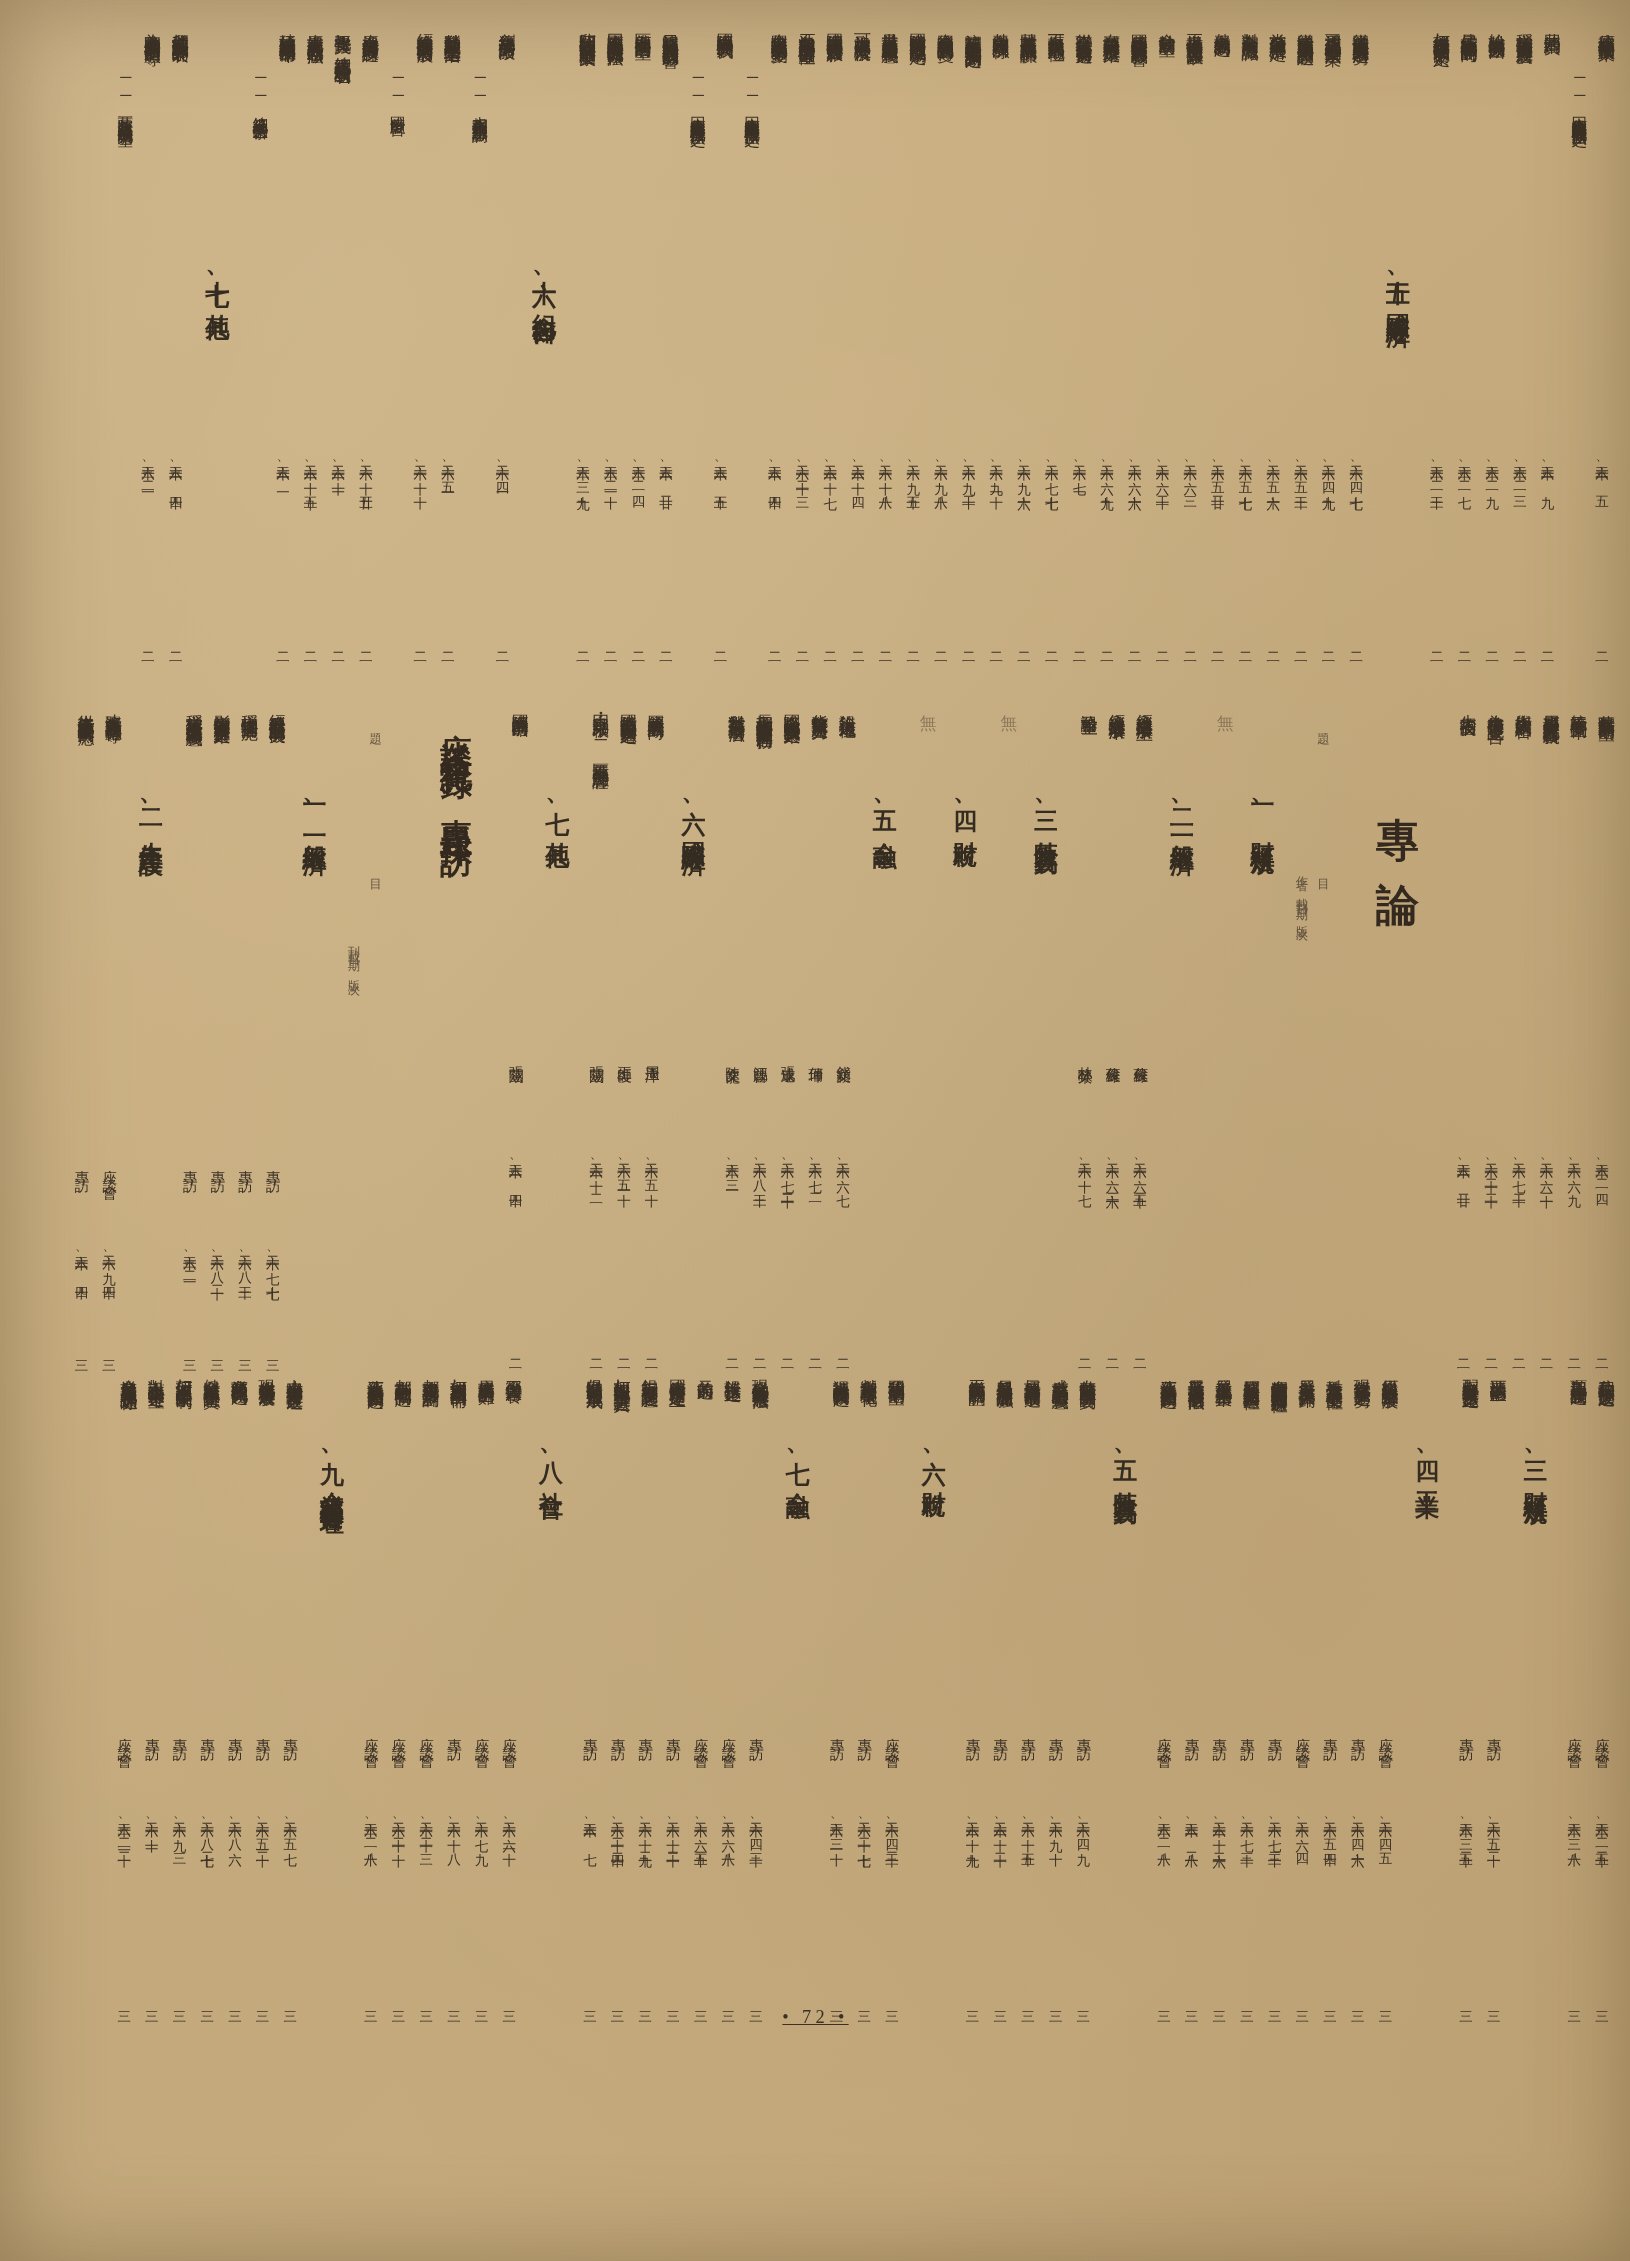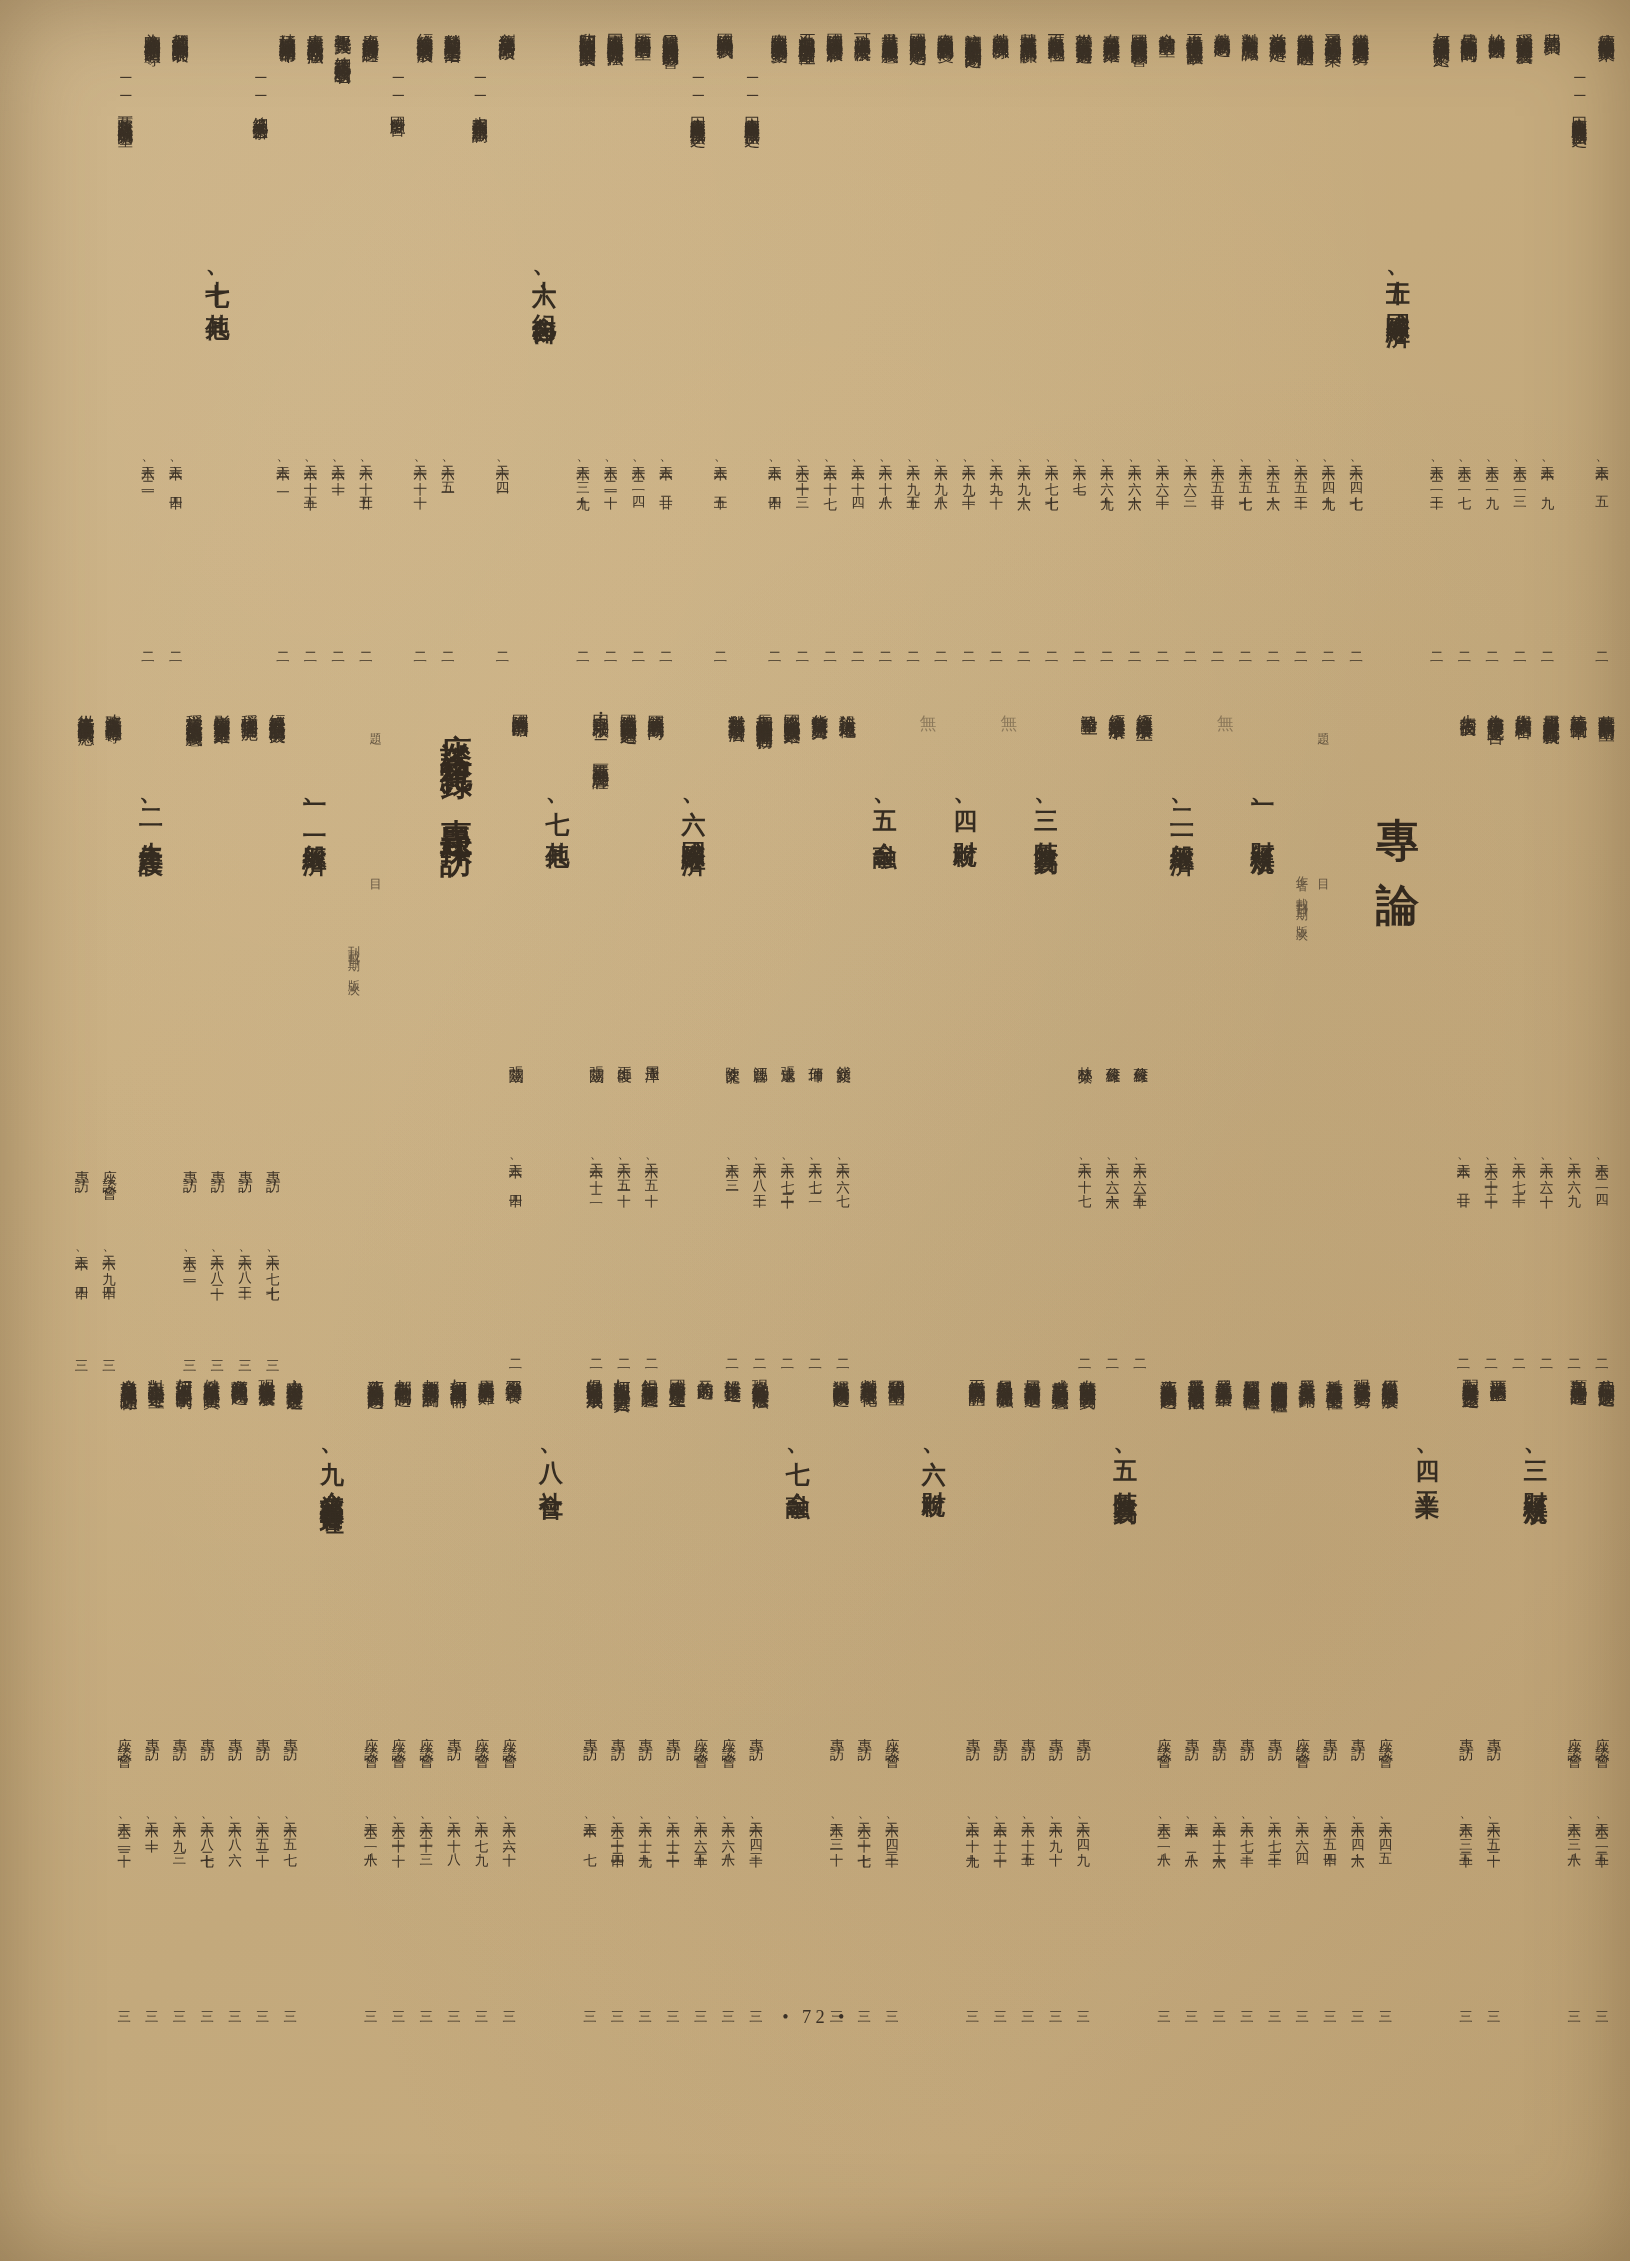--- a/index.html
+++ b/index.html
@@ -46,21 +46,21 @@
   #band-bot .sec{padding-top:76px;}
   .bighead{width:70px;margin:0 25px;font-weight:bold;color:#33291e;}
   #h-zhuanlun{font-size:43px;padding-top:81px;letter-spacing:65px;}
   #h-zuotan{font-size:32px;padding-top:6.5px;letter-spacing:8.7px;}
   .legend{width:20.6px;margin-left:1.1px;font-size:12.4px;color:#4a3e30;opacity:.8;}
   .legend.split{letter-spacing:146px;padding-top:21.6px;}
   .legend.cols{padding-top:165px;letter-spacing:3.2px;}
   .legend.talklegend{padding-top:235px;letter-spacing:4.3px;}
   .footer{
     position:absolute;bottom:233px;left:0;right:0;text-align:center;
-    writing-mode:horizontal-tb;font-size:18.4px;letter-spacing:4.3px;color:#3a3025;
+    writing-mode:horizontal-tb;font-size:18.4px;letter-spacing:4.3px;color:#3a3025;text-decoration:underline;
   }
 </style>
 </head>
 <body>
 
 <div class="page">
   <div class="band" id="band-top">
       <div class="col entry"><span class="t">應儘速確定今年的物價政策</span><span class="n">六十三、一、五</span><span class="p">二</span></div>
       <div class="col sub-col"><span class="t">──因應今年國際經濟危機新作法之四</span></div>
       <div class="col entry"><span class="t">共同節約消費</span><span class="n">六十三、一、九</span><span class="p">二</span></div>

